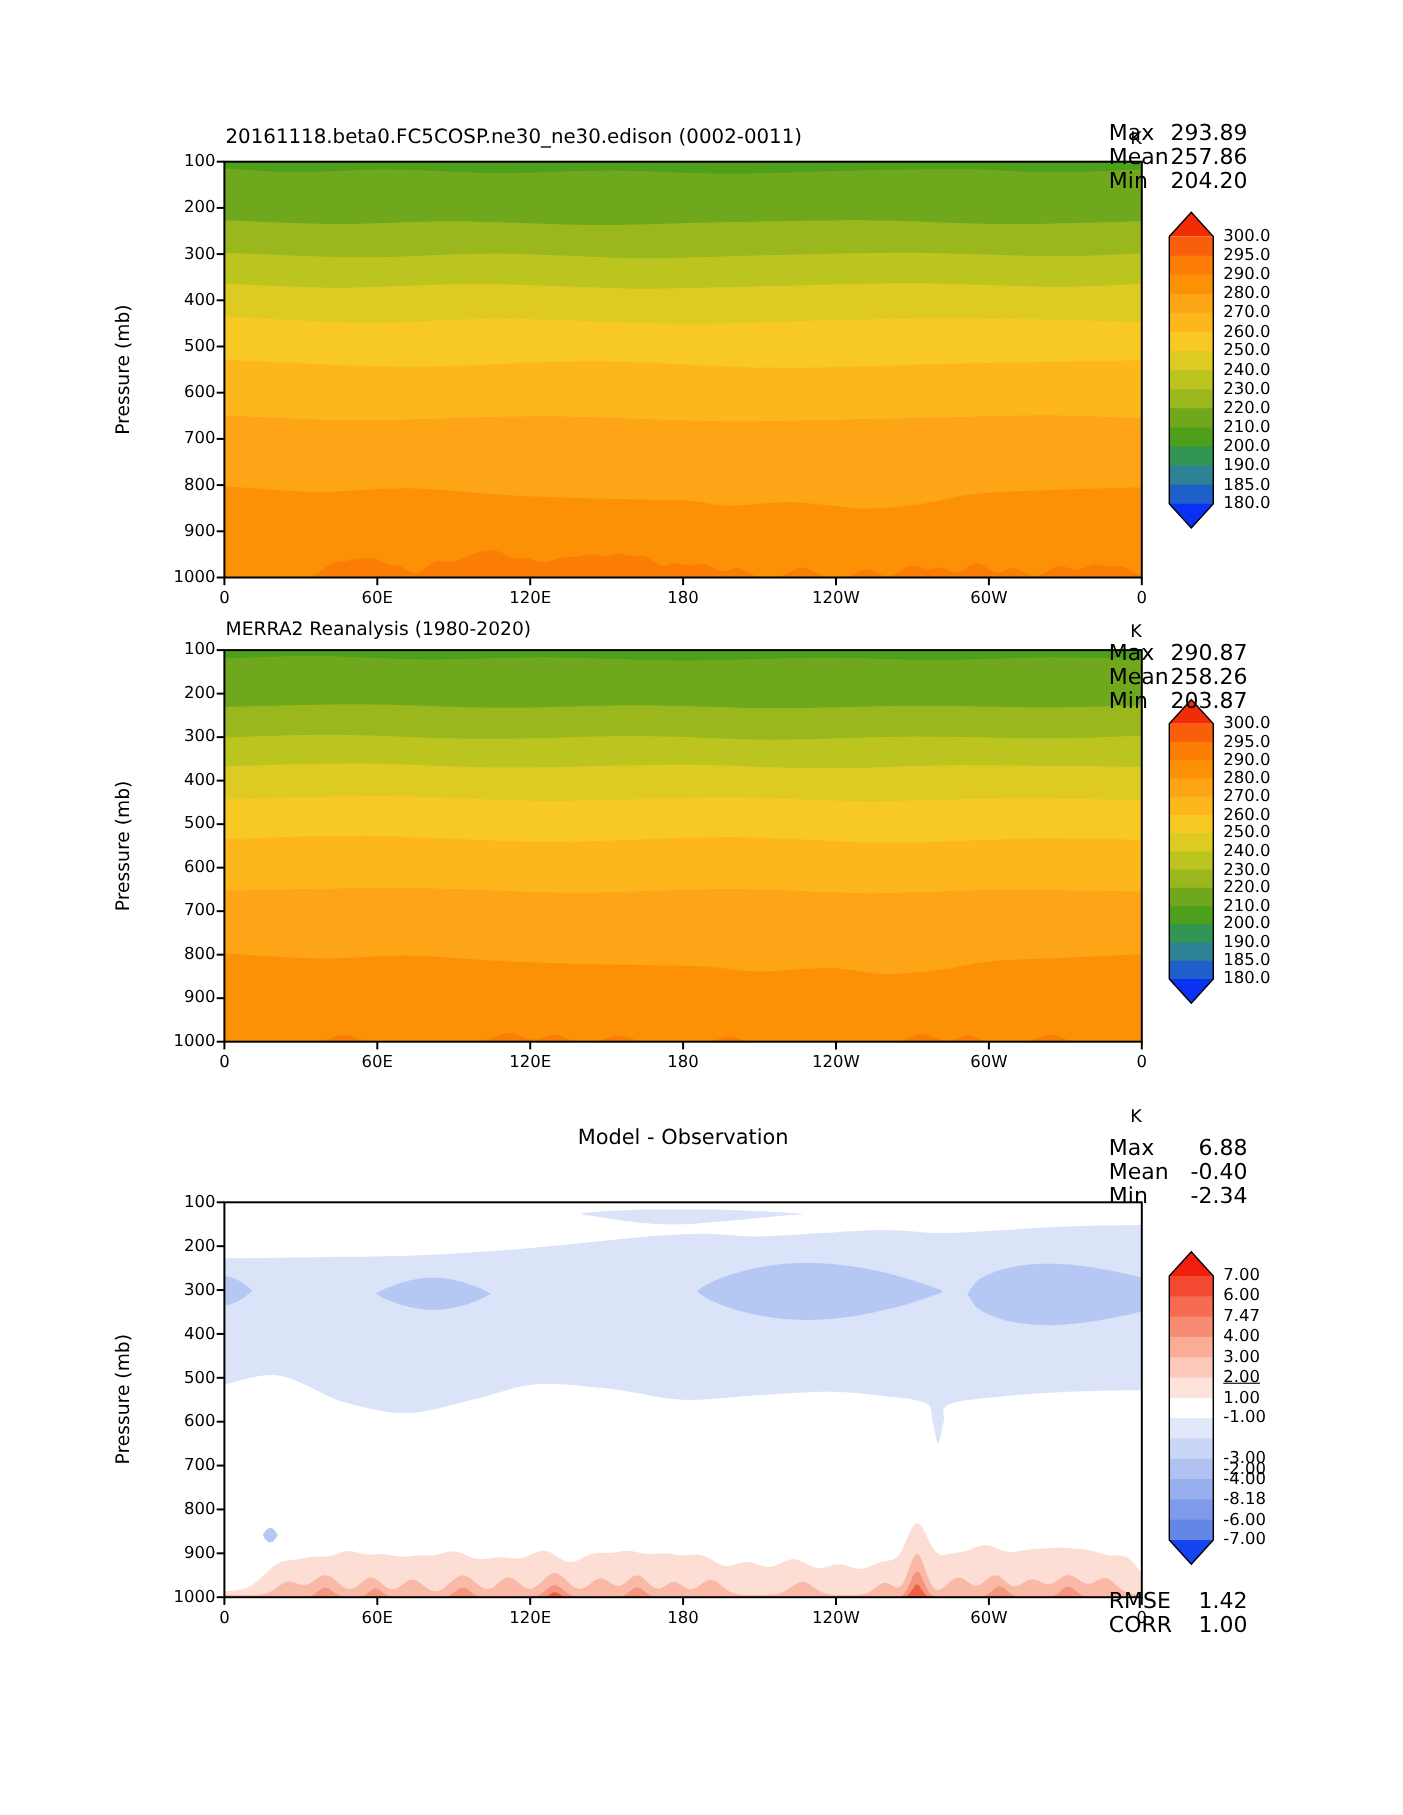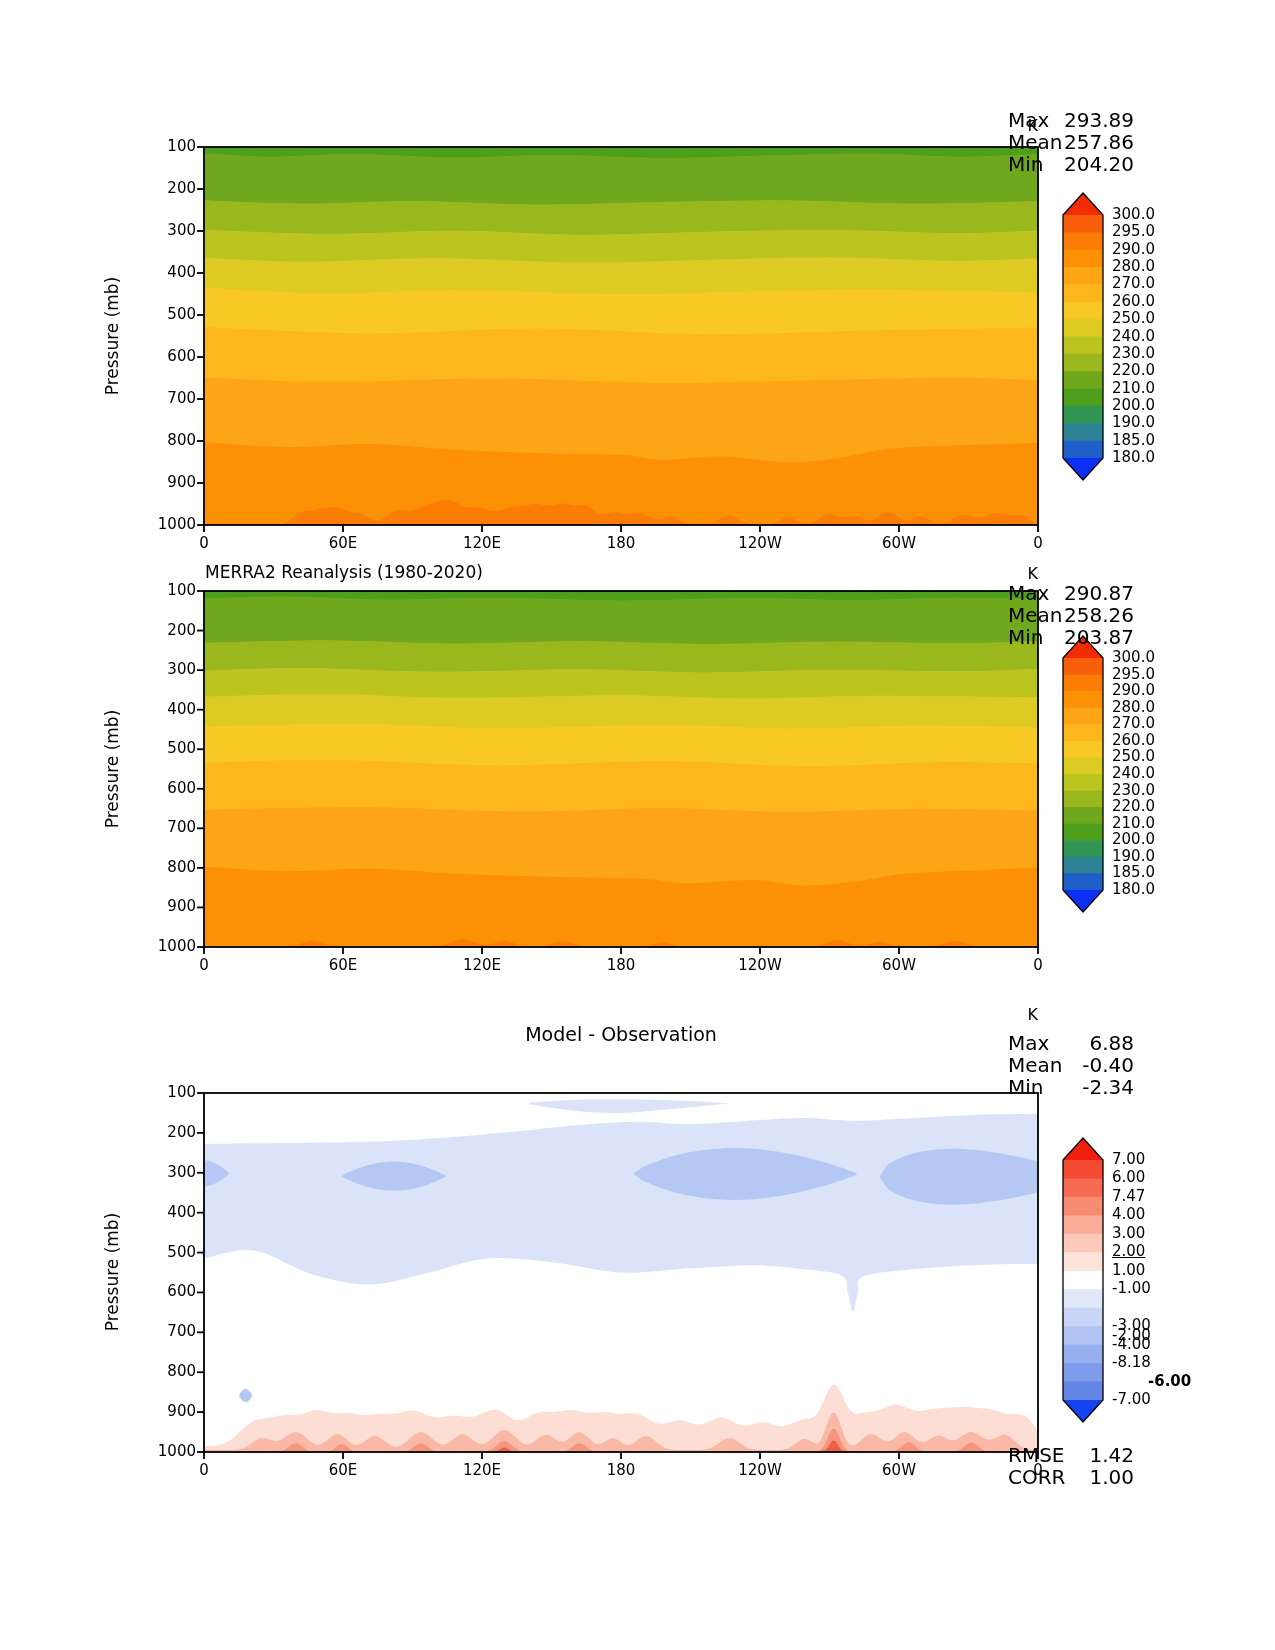--- a/index.html
+++ b/index.html
@@ -173,20 +173,21 @@
       <rect x="1063" y="1307.7" width="40" height="19.1" fill="#c9d6f7"></rect>
       <rect x="1063" y="1326.2" width="40" height="19.1" fill="#b0c2f2"></rect>
       <rect x="1063" y="1344.6" width="40" height="19.1" fill="#97afee"></rect>
       <rect x="1063" y="1363.1" width="40" height="19.1" fill="#7d9bea"></rect>
       <rect x="1063" y="1381.5" width="40" height="19.1" fill="#6487e5"></rect>
       <polygon points="1063,1400 1083,1422 1103,1400" fill="#1443f0"></polygon>
       <path d="M1063,1160L1083,1138L1103,1160L1103,1400L1083,1422L1063,1400Z" fill="none" stroke="#000" stroke-width="1.3"></path>
     </svg>
 
 
+  <div class="subtitle" style="left:205px;top:114px">20161118.beta0.FC5COSP.ne30_ne30.edison (0002-0011)</div>
   <div class="units" style="left:1038px;top:116px">K</div>
   <div class="stats" style="left:1008px;top:109px">
     <div class="srow">
         <span>Max</span>
         <span>293.89</span>
       </div>
     <div class="srow">
         <span>Mean</span>
         <span>257.86</span>
       </div>
@@ -328,15 +329,15 @@
     <div class="lbl" style="left: 1112px; top: 1188.92px;">7.47</div>
     <div class="lbl" style="left: 1112px; top: 1207.38px;">4.00</div>
     <div class="lbl" style="left: 1112px; top: 1225.85px;">3.00</div>
     <div class="lbl" style="left: 1112px; top: 1244.31px; text-decoration: underline;">2.00</div>
     <div class="lbl" style="left: 1112px; top: 1262.77px;">1.00</div>
     <div class="lbl" style="left: 1112px; top: 1281.23px;">-1.00</div>
     <div class="lbl" style="left: 1112px; top: 1299.69px; margin-top: 28px;">-2.00</div>
     <div class="lbl" style="left: 1112px; top: 1318.15px;">-3.00</div>
     <div class="lbl" style="left: 1112px; top: 1336.62px;">-4.00</div>
     <div class="lbl" style="left: 1112px; top: 1355.08px;">-8.18</div>
-    <div class="lbl" style="left: 1148px; top: 1373.54px; font-weight: bold;">-6.00</div>
+    <div class="lbl" style="left: 1112px; top: 1373.54px;">-6.00</div>
     <div class="lbl" style="left: 1112px; top: 1392px;">-7.00</div>
   </div>
 
 </body></html>

